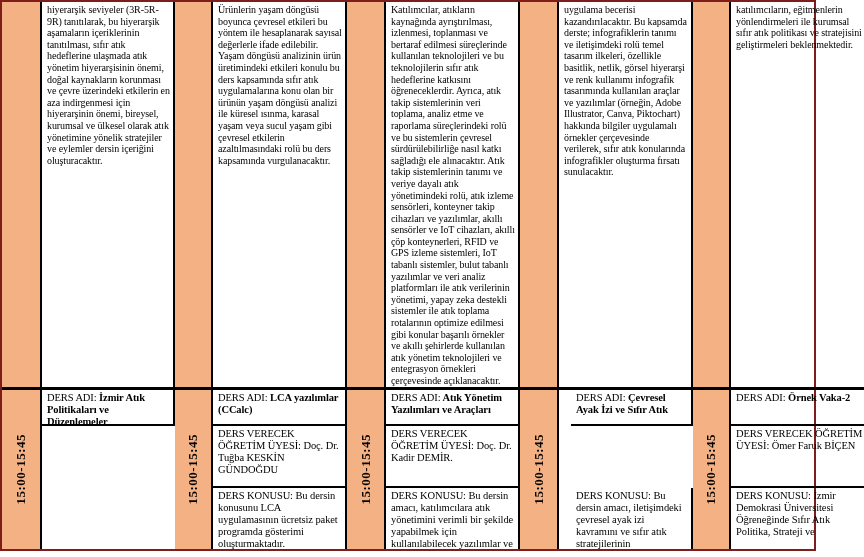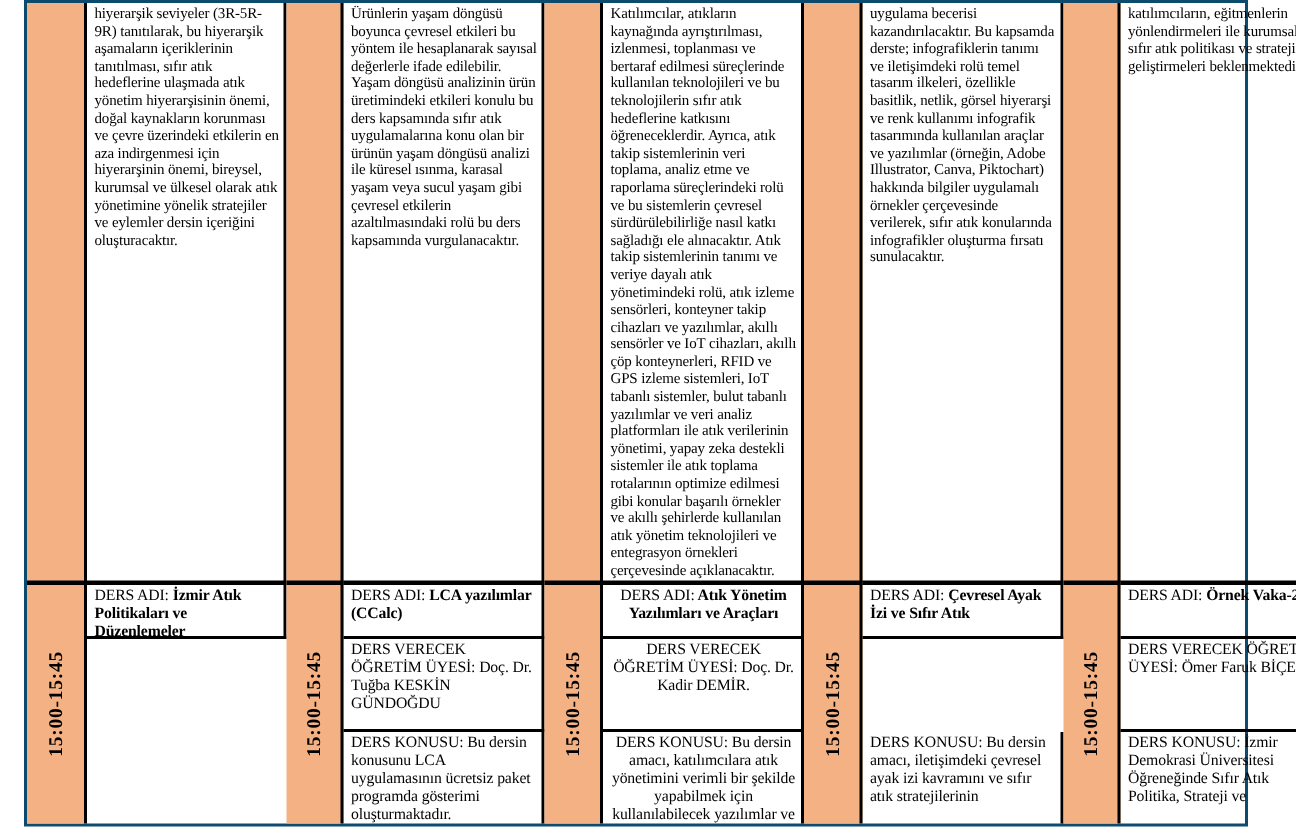--- a/index.html
+++ b/index.html
@@ -1,22 +1,22 @@
 <!DOCTYPE html>
 <html><head>
 <meta charset="utf-8">
 <style>
   html,body{margin:0;padding:0;background:#fff;}
   .page{
     width:864px;height:557px;background:#fff;position:relative;overflow:hidden;
     font-family:"Liberation Serif","DejaVu Serif",serif;color:#000;
   }
   .grid{
-    position:absolute;left:16px;top:0;width:816px;height:551px;
-    box-sizing:border-box;border:2px solid #0c4a6e;
+    position:absolute;left:0;top:0;width:816px;height:551px;
+    box-sizing:border-box;border:2px solid #7f1d1d;
     display:grid;
     grid-template-columns:40px 133px 38px 134px 39px 134px 39px 134px 38px 135px;
     grid-template-rows:388px 36px 62px 61px;
   }
   .cell{box-sizing:border-box;border-right:2px solid #000;border-bottom:2px solid #000;overflow:hidden;}
   .last-col{border-right:none;}
   .toprow{border-bottom:3px solid #000;}
   .orange{background:#F4B183;}
   .txt{
     font-size:10px;line-height:11.6px;padding:2px 3px 0 5px;text-align:left;
@@ -33,21 +33,21 @@
   .b-cell{font-size:10.5px;line-height:12px;padding:2px 3px 0 5px;letter-spacing:-0.1px;}
   .lbl{font-weight:normal;}
   .name-cell{font-weight:bold;}
   .bold-all{font-weight:bold;}
   
   .t1{grid-column:1;grid-row:2 / span 3;}
   .t2{grid-column:3;grid-row:2 / span 3;}
   .t3{grid-column:5;grid-row:2 / span 3;}
   .t4{grid-column:7;grid-row:2 / span 3;}
   .t5{grid-column:9;grid-row:2 / span 3;}
-  .c1{grid-column:2;} .c2{grid-column:4;} .c3{grid-column:6;text-align:center;} .c4{grid-column:8;} .c5{grid-column:10;}
+  .c1{grid-column:2;} .c2{grid-column:4;} .c3{grid-column:6;} .c4{grid-column:8;margin-left:12px;} .c5{grid-column:10;}
   .r-adi{grid-row:2;} .r-inst{grid-row:3;} .r-konu{grid-row:4;border-bottom:none;}
 </style>
 </head>
 <body>
 
 <div class="page">
   <div class="grid">
 
     <div class="cell orange toprow"></div>
     <div class="cell txt toprow">hiyerarşik seviyeler (3R-5R-9R) tanıtılarak, bu hiyerarşik aşamaların içeriklerinin tanıtılması, sıfır atık hedeflerine ulaşmada atık yönetim hiyerarşisinin önemi, doğal kaynakların korunması ve çevre üzerindeki etkilerin en aza indirgenmesi için hiyerarşinin önemi, bireysel, kurumsal ve ülkesel olarak atık yönetimine yönelik stratejiler ve eylemler dersin içeriğini oluşturacaktır.</div>

